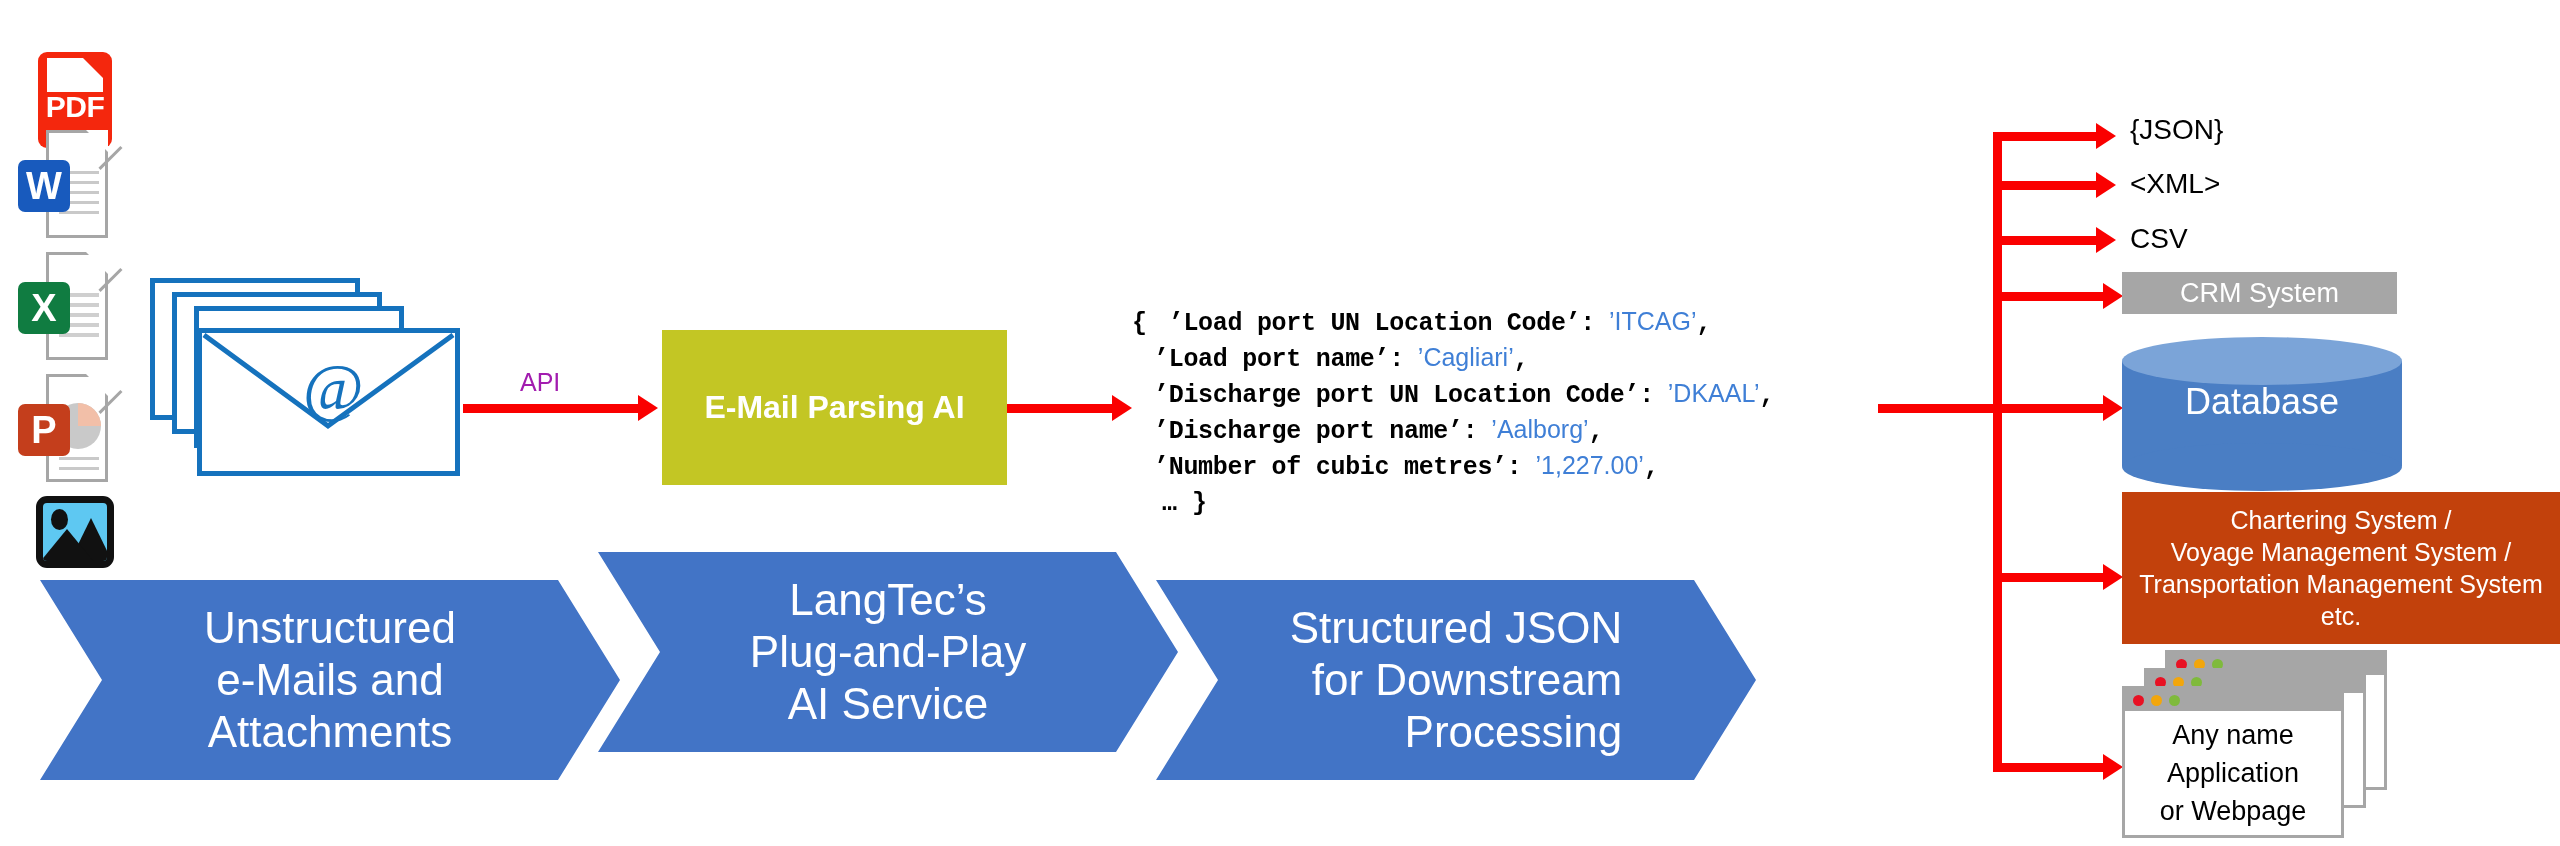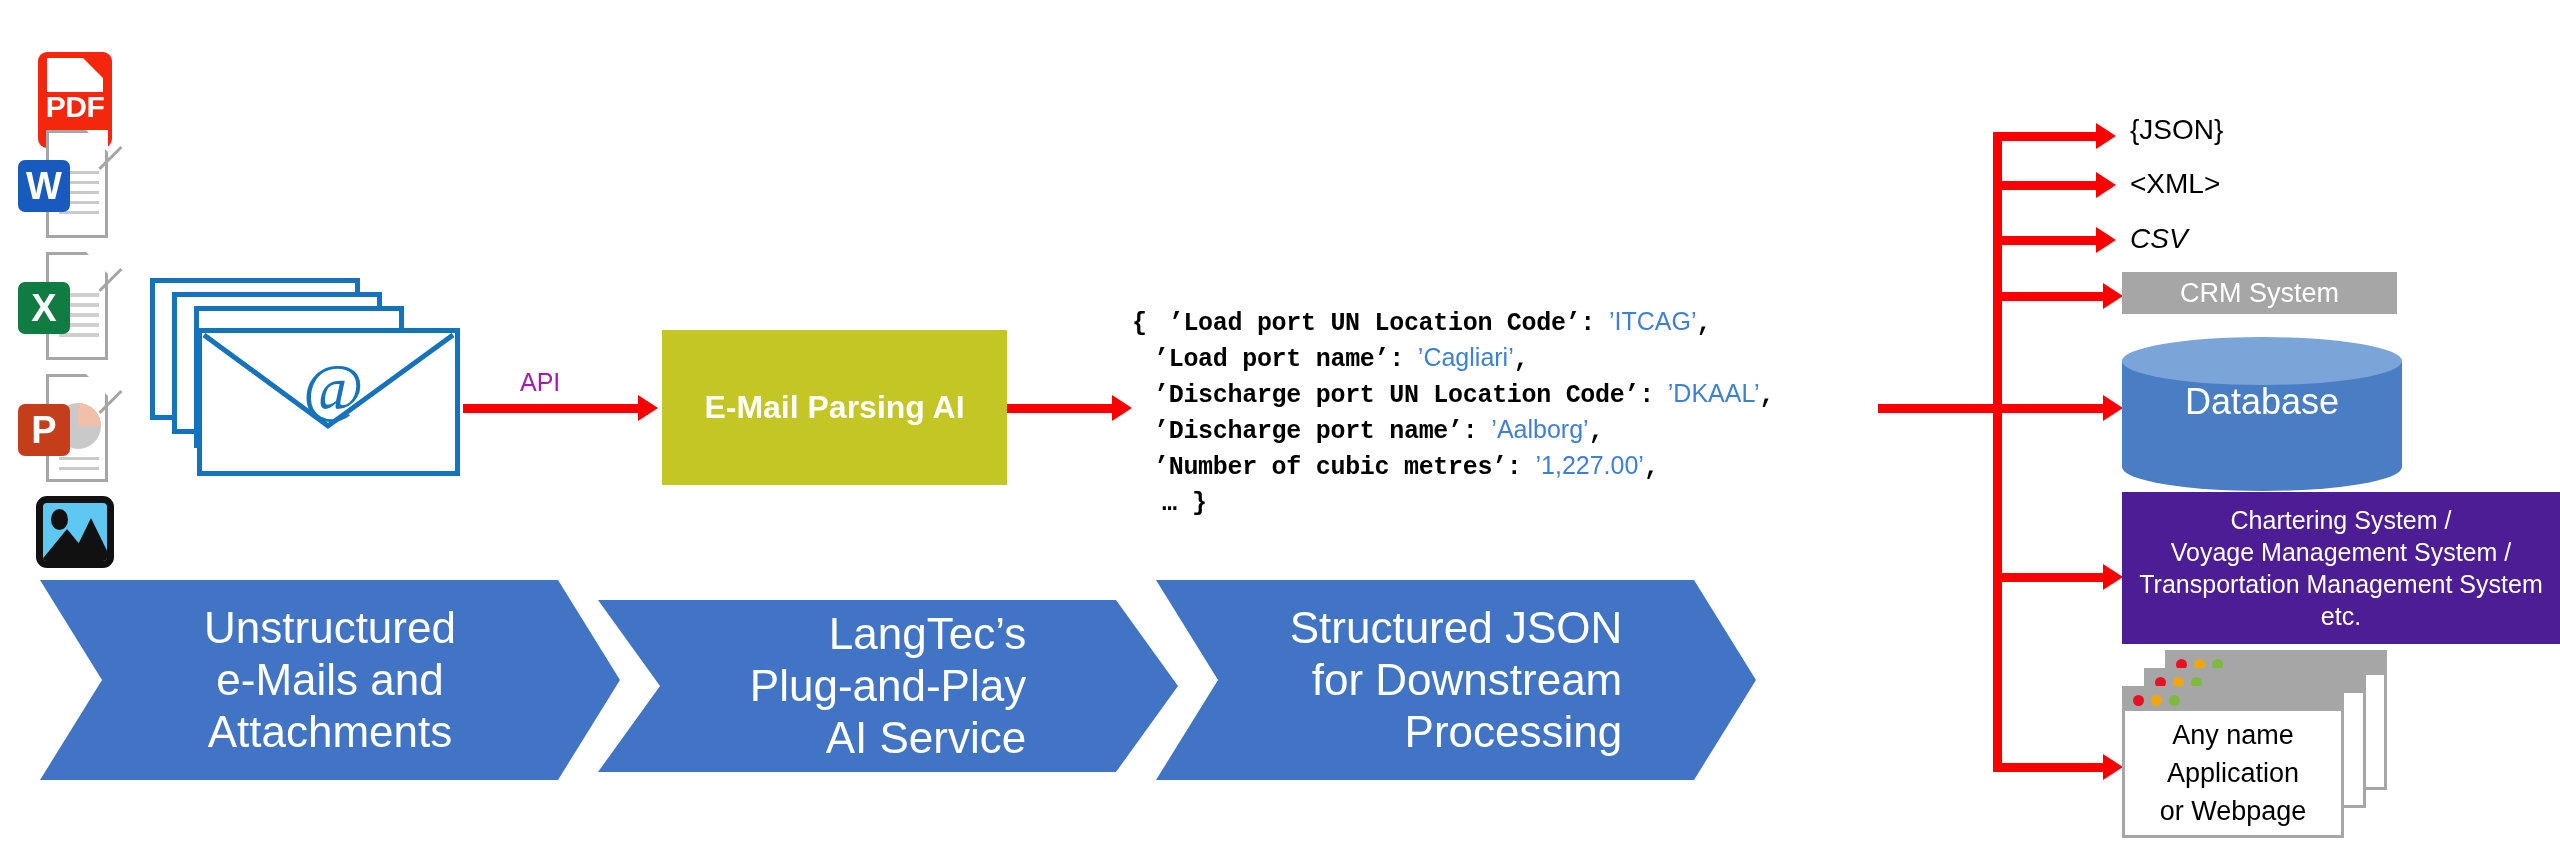--- a/index.html
+++ b/index.html
@@ -183,21 +183,21 @@
     position:absolute; left:0; bottom:-24px; width:100%; height:48px;
     background:#4a7ec4; border-radius:50%/50%;
   }
   .db-label{
     position:absolute; left:0; top:0; width:100%; height:100%;
     display:flex; align-items:center; justify-content:center;
     color:#ffffff; font-size:36px;
     font-family:"Liberation Sans", sans-serif; z-index:4;
   }
   .purple{
-    position:absolute; background:#4c1d95; color:#ffffff;
+    position:absolute; background:#c2410c; color:#ffffff;
     display:flex; align-items:center; justify-content:center;
     text-align:center; font-size:25px; line-height:1.28;
     font-family:"Liberation Sans", sans-serif;
   }
   .win{
     position:absolute; background:#ffffff;
     border:3px solid #a6a6a6; box-sizing:border-box;
   }
   .win-bar{
     position:absolute; left:0; top:0; width:100%; height:22px;
@@ -335,21 +335,21 @@
   <div class="rline" style="left:1993px;top:132px;width:108px;height:9px;"></div>
   <div class="rhead" style="left:2096px;top:123px;"></div>
   <div class="out-text" style="left:2130px;top:114px;">{JSON}</div>
 
   <div class="rline" style="left:1993px;top:181px;width:108px;height:9px;"></div>
   <div class="rhead" style="left:2096px;top:172px;"></div>
   <div class="out-text" style="left:2130px;top:168px;">&lt;XML&gt;</div>
 
   <div class="rline" style="left:1993px;top:236px;width:108px;height:9px;"></div>
   <div class="rhead" style="left:2096px;top:227px;"></div>
-  <div class="out-text" style="left:2130px;top:223px;font-style:italic;">CSV</div>
+  <div class="out-text" style="left:2130px;top:223px;">CSV</div>
 
   <div class="rline" style="left:1993px;top:292px;width:115px;height:9px;"></div>
   <div class="rhead" style="left:2103px;top:283px;"></div>
   <div class="crm" style="left:2122px;top:272px;width:275px;height:42px;">
     <span>CRM System</span>
   </div>
 
   <div class="rline" style="left:1993px;top:404px;width:115px;height:9px;"></div>
   <div class="rhead" style="left:2103px;top:395px;"></div>
   <div class="db" style="left:2122px;top:337px;width:280px;height:130px;">
@@ -402,21 +402,21 @@
   </div>
 
   <div class="chev first" style="left:40px;top:580px;width:580px;height:200px;">
     <div>
       <div>Unstructured</div>
       <div>e-Mails and</div>
       <div>Attachments</div>
     </div>
   </div>
 
-  <div class="chev" style="left:598px;top:600px;width:580px;height:172px;text-align:right;">
+  <div class="chev" style="left:598px;top:552px;width:580px;height:200px;">
     <div>
       <div>LangTec’s</div>
       <div>Plug-and-Play</div>
       <div>AI Service</div>
     </div>
   </div>
 
   <div class="chev" style="left:1156px;top:580px;width:600px;height:200px;text-align:right;">
     <div>
       <div>Structured JSON</div>

